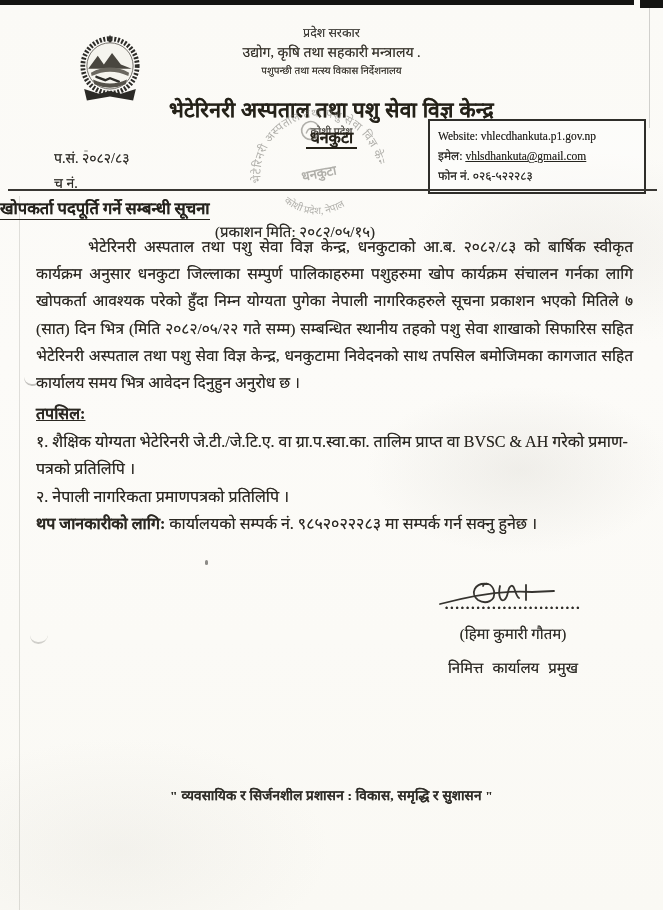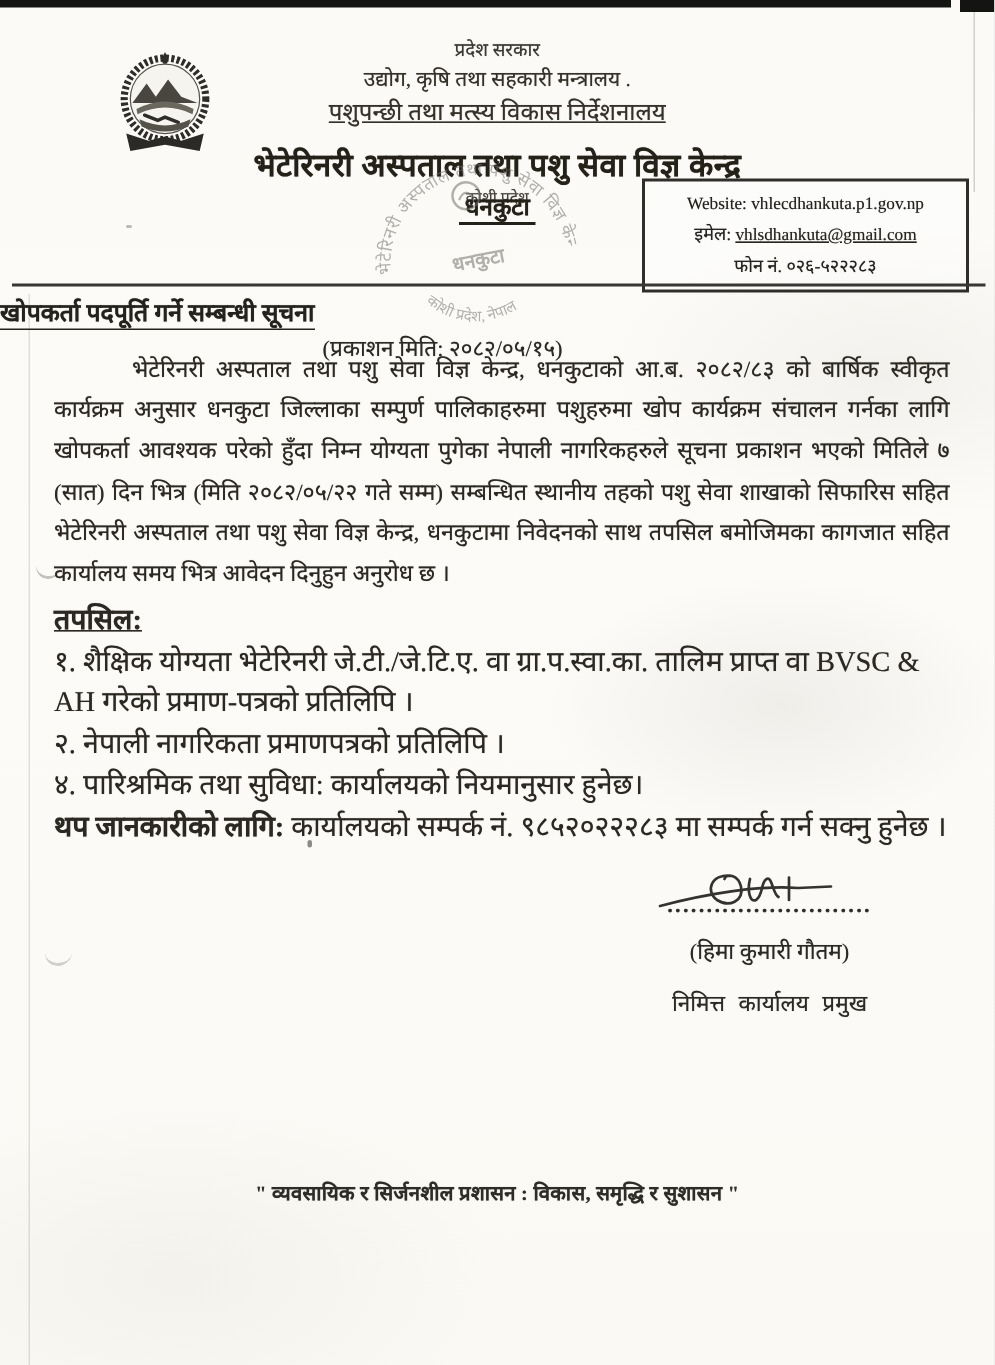--- a/index.html
+++ b/index.html
@@ -31,52 +31,52 @@
   .smudge-b{position:absolute;left:30px;top:630px;width:18px;height:12px;
     border-bottom:2px solid rgba(110,108,104,.30);border-radius:0 0 12px 10px;transform:rotate(4deg);}
   .speck-1{position:absolute;left:205px;top:560px;width:3px;height:5px;background:rgba(50,48,44,.55);border-radius:2px;}
   .speck-2{position:absolute;left:84px;top:150px;width:4px;height:2px;background:rgba(70,68,64,.35);border-radius:2px;}
 
   
   .emblem{position:absolute;left:76px;top:30px;width:68px;height:80px;}
   .lh{position:absolute;left:0;width:663px;text-align:center;}
   .lh-govt{top:24px;font-size:12.5px;color:#3a3833;}
   .lh-ministry{top:42px;font-size:14px;color:#353129;}
-  .lh-directorate{top:63px;font-size:16px;color:#353129;text-decoration:underline;}
+  .lh-directorate{top:63px;font-size:10px;color:#353129;}
   .lh-province{top:84px;font-size:10.5px;color:#45423c;margin-top:40px;}
   .lh-office{top:95px;font-size:21px;font-weight:bold;color:#242118;letter-spacing:.3px;}
   .lh-place-wrap{top:126px;}
   .lh-place{font-size:16px;font-weight:bold;color:#242118;border-bottom:2px solid #242118;padding:0 4px 1px;}
 
   .stamp{position:absolute;left:240px;top:90px;width:152px;height:136px;opacity:.55;transform:rotate(-11deg);}
 
   .contact-box{
     position:absolute;left:428px;top:119px;width:198px;
     border:2px solid #2f2e2a;padding:5px 8px 6px;
-    text-align:center;font-size:11.5px;line-height:20px;color:#24231f;
+    text-align:left;font-size:11.5px;line-height:20px;color:#24231f;
     background:rgba(255,255,255,.35);
   }
   .contact-box .nep{font-size:12px;}
   .email-link{text-decoration:underline;color:#26251f;}
 
   .refs{position:absolute;left:54px;top:146px;font-size:14px;color:#2e2c27;line-height:25px;}
 
   .head-rule{position:absolute;left:8px;top:189px;width:649px;height:2px;background:#393733;}
 
   
   .notice-title-wrap{position:absolute;left:0;top:196px;width:663px;text-align:left;}
   .notice-title{font-size:16.5px;font-weight:bold;color:#24221c;border-bottom:1.5px solid #24221c;padding-bottom:1px;}
   .notice-date{position:absolute;left:0;top:221px;width:590px;text-align:center;font-size:15px;color:#2b2924;}
 
   .body-par{
     position:absolute;left:36px;top:233px;width:597px;
     font-size:15.5px;line-height:27.2px;text-align:justify;color:#2b2822;
     text-indent:52px;
   }
-  .tapsil-list{position:absolute;left:36px;top:400px;width:600px;font-size:19px;line-height:27.6px;color:#2b2822;}
+  .tapsil-list{position:absolute;left:36px;top:400px;width:600px;font-size:16px;line-height:27.6px;color:#2b2822;}
   .tapsil-heading{font-weight:bold;text-decoration:underline;}
   .list-item{text-align:left;}
   .more-info b{font-weight:bold;}
 
   
   .sign-block{position:absolute;left:408px;top:578px;width:210px;text-align:center;}
   .sign-svg{position:absolute;left:28px;top:-4px;width:150px;height:40px;}
   .sign-dots{font-size:15px;font-weight:bold;letter-spacing:1.5px;color:#2e2c28;padding-top:18px;}
   .sign-name{font-size:15px;color:#2b2924;margin-top:10px;}
   .sign-desig{font-size:15px;color:#2b2924;margin-top:14px;font-family:Liberation Mono, monospace;}
@@ -139,35 +139,38 @@
 
   <div class="contact-box">
     <div class="scan-text">Website: vhlecdhankuta.p1.gov.np</div>
     <div>
       <span class="nep scan-text">इमेल:</span>
       <span class="email-link scan-text">vhlsdhankuta@gmail.com</span>
     </div>
     <div class="nep scan-text">फोन नं. ०२६-५२२२८३</div>
   </div>
 
+  <div class="refs">
+    <div class="scan-text">प.सं. २०८२/८३</div>
+    <div class="scan-text">च नं.</div>
+  </div>
 
   <div class="head-rule"></div>
 
   <div class="notice-title-wrap">
     <span class="notice-title scan-text">खोपकर्ता पदपूर्ति गर्ने सम्बन्धी सूचना</span>
   </div>
   <div class="notice-date scan-text">(प्रकाशन मिति: २०८२/०५/१५)</div>
 
   <div class="body-par scan-text">भेटेरिनरी अस्पताल तथा पशु सेवा विज्ञ केन्द्र, धनकुटाको आ.ब. २०८२/८३ को बार्षिक स्वीकृत कार्यक्रम अनुसार धनकुटा जिल्लाका सम्पुर्ण पालिकाहरुमा पशुहरुमा खोप कार्यक्रम संचालन गर्नका लागि खोपकर्ता आवश्यक परेको हुँदा निम्न योग्यता पुगेका नेपाली नागरिकहरुले सूचना प्रकाशन भएको  मितिले ७ (सात) दिन भित्र (मिति २०८२/०५/२२ गते सम्म) सम्बन्धित स्थानीय तहको पशु सेवा शाखाको सिफारिस सहित भेटेरिनरी अस्पताल तथा पशु सेवा विज्ञ केन्द्र, धनकुटामा निवेदनको साथ तपसिल बमोजिमका कागजात सहित कार्यालय समय भित्र आवेदन दिनुहुन अनुरोध छ ।</div>
 
   <div class="tapsil-list">
     <div class="tapsil-heading scan-text">तपसिल:</div>
     <div class="list-item scan-text">१. शैक्षिक योग्यता भेटेरिनरी जे.टी./जे.टि.ए. वा ग्रा.प.स्वा.का. तालिम प्राप्त वा BVSC &amp; AH गरेको प्रमाण-पत्रको प्रतिलिपि ।</div>
     <div class="list-item scan-text">२. नेपाली नागरिकता प्रमाणपत्रको प्रतिलिपि ।</div>
-    <div class="list-item scan-text">४. पारिश्रमिक तथा सुविधा: कार्यालयको नियमानुसार हुनेछ।</div>
     <div class="more-info">
       <b class="scan-text">थप जानकारीको लागि:</b><span class="scan-text"> कार्यालयको सम्पर्क नं. ९८५२०२२२८३ मा सम्पर्क गर्न सक्नु हुनेछ ।</span>
     </div>
   </div>
 
   <div class="sign-block">
     <svg class="sign-svg" viewBox="0 0 150 40">
       <path d="M4 30 C 34 22 70 16 96 18 L118 17" fill="none" stroke="#35332f" stroke-width="1.8" stroke-linecap="round"></path>
       <path d="M52 10 C 38 8 34 20 42 26 C 50 31 60 27 58 17 C 56 9 48 8 47 12" fill="none" stroke="#35332f" stroke-width="1.8" stroke-linecap="round"></path>
       <path d="M64 12 C 62 20 64 28 68 26 C 73 23 71 14 75 12 C 79 10 79 22 83 24" fill="none" stroke="#35332f" stroke-width="1.8" stroke-linecap="round"></path>

